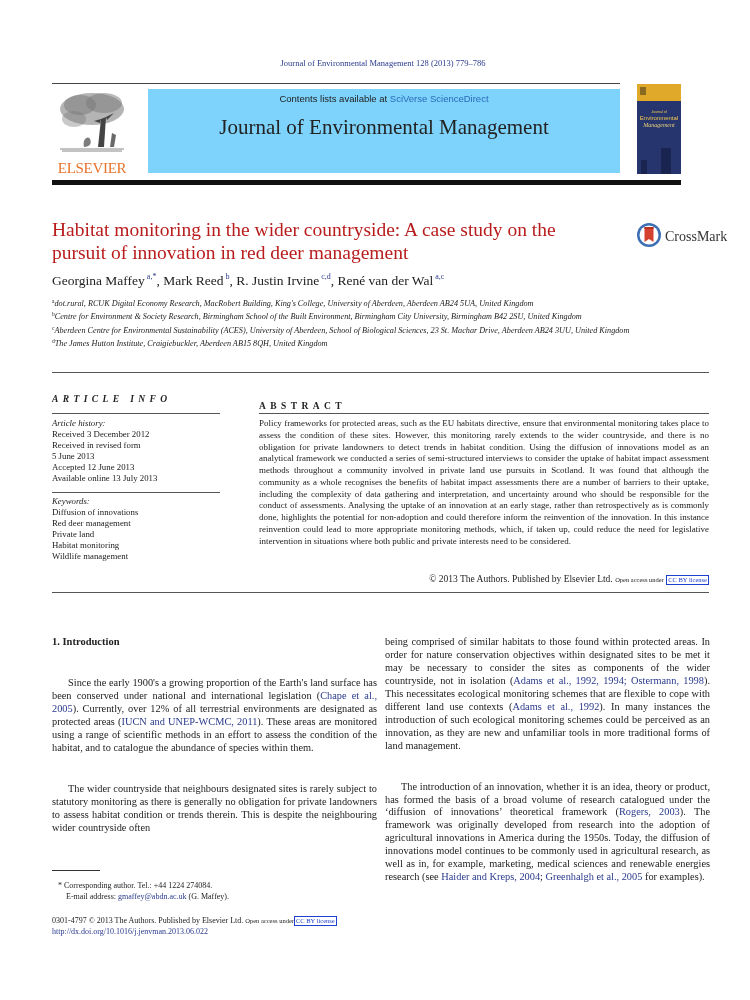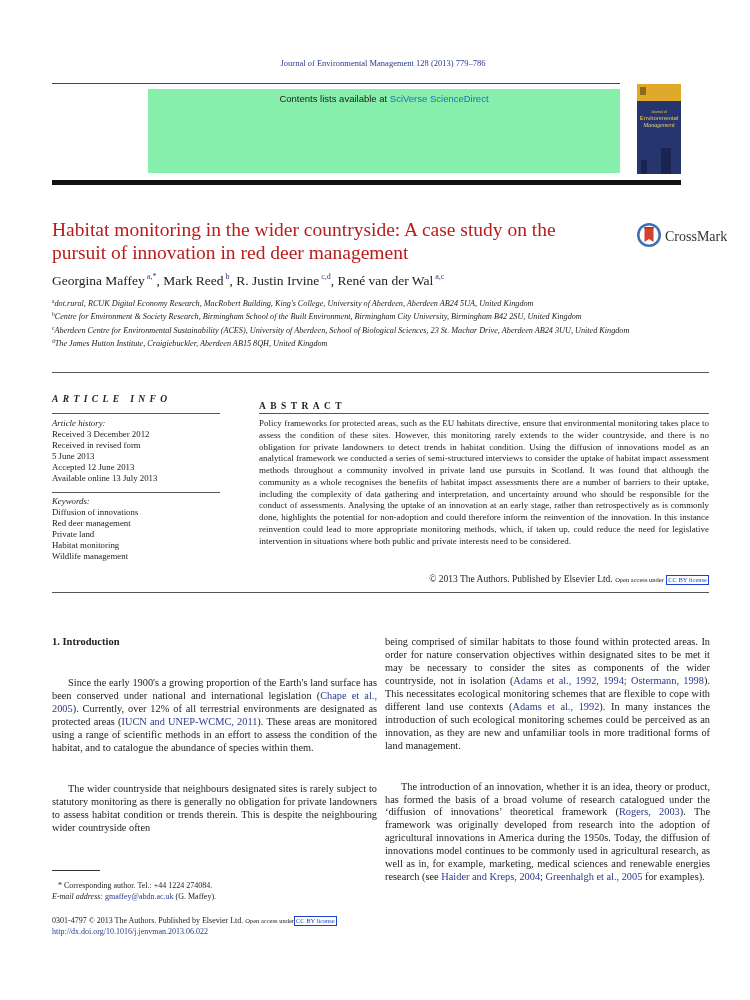--- a/index.html
+++ b/index.html
@@ -9,21 +9,21 @@
 
   .running-head { position: absolute; top: 58px; left: 8px; width: 750px; text-align: center;
                   font-size: 8.5px; color: #2a3a8c; }
 
   .masthead { position: absolute; top: 83px; left: 52px; width: 568px; height: 100px; }
   .mast-topline { position: absolute; top: 0; left: 0; width: 568px; height: 1px; background: #444; }
   .logo { position: absolute; top: 6px; left: 0; width: 80px; height: 88px; }
   .logo-tree { position: absolute; top: 0; left: 2px; width: 76px; height: 68px; }
   .logo-word { position: absolute; bottom: 0; left: 0; width: 80px; text-align: center;
                font-family: "Liberation Serif", serif; font-size: 15px; color: #e8742c; letter-spacing: -0.3px; }
-  .mast-box { position: absolute; top: 6px; left: 96px; width: 472px; height: 84px; background: #86efac; }
+  .mast-box { position: absolute; top: 6px; left: 96px; width: 472px; height: 84px; background: #7dd3fc; }
   .contents-line { position: absolute; top: 4px; left: 0; width: 100%; text-align: center;
                    font-family: "Liberation Sans", sans-serif; font-size: 9.5px; color: #222; }
   .contents-line .sd { color: #2a6ab8; }
   .journal-title { position: absolute; top: 26px; left: 0; width: 100%; text-align: center;
                    font-size: 21px; color: #222; }
   .homepage { position: absolute; top: 66px; left: 0; width: 100%; text-align: center;
               font-family: "Liberation Sans", sans-serif; font-size: 9px; letter-spacing: 1.4px; color: #222; }
 
   .cover { position: absolute; top: 84px; left: 637px; width: 44px; height: 90px; background: #26356e; overflow: hidden; }
   .cover-band { position: absolute; top: 0; left: 0; width: 44px; height: 17px; background: #e0a92a; }
@@ -75,36 +75,59 @@
   .col { position: absolute; width: 325px; font-size: 10.35px; line-height: 12.95px; text-align: justify; color: #222; }
   .col-left { top: 636px; left: 52px; }
   .col-right { top: 636px; left: 385px; }
   .col p { margin: 0; }
   .col .indent { text-indent: 16px; margin-top: 28px; }
   .intro-head { font-weight: bold; font-size: 10.5px; margin-bottom: 14px !important; }
 
   .fn-rule { position: absolute; top: 870px; left: 52px; width: 48px; height: 1px; background: #333; }
   .footnote { position: absolute; top: 880px; left: 52px; width: 320px; font-size: 8px; line-height: 11px; color: #222; }
   .footnote .star { margin-left: 6px; }
-  .footnote .em-label { font-style: italic; }
+  .footnote .em-label { margin-left: 14px; }
 
   .bottom-info { position: absolute; top: 915px; left: 52px; width: 400px; font-size: 8px; line-height: 11px; color: #222; }
   .bottom-info .oa { font-size: 6.5px; }
 </style>
 </head>
 <body>
 
 <div class="running-head">Journal of Environmental Management 128 (2013) 779–786</div>
 
 <div class="masthead">
   <div class="mast-topline"></div>
+  <div class="logo">
+    <svg class="logo-tree" viewBox="0 0 76 68">
+      <g fill="none" stroke="#555" stroke-width="0.7">
+        <path d="M6 60 L70 60"></path>
+        <path d="M8 62 L68 62"></path>
+      </g>
+      <g fill="#777">
+        <ellipse cx="38" cy="20" rx="32" ry="16" opacity="0.55"></ellipse>
+        <ellipse cx="26" cy="16" rx="16" ry="10" opacity="0.5"></ellipse>
+        <ellipse cx="50" cy="14" rx="18" ry="10" opacity="0.5"></ellipse>
+        <ellipse cx="20" cy="30" rx="12" ry="8" opacity="0.4"></ellipse>
+      </g>
+      <g fill="#444">
+        <path d="M44 58 L47 30 L52 28 L50 58 Z"></path>
+        <path d="M40 32 L47 30 L46 34 Z"></path>
+        <path d="M52 28 L60 24 L53 31 Z"></path>
+        <path d="M30 58 C28 50 34 46 36 50 C38 54 36 58 30 58 Z" opacity="0.7"></path>
+        <path d="M56 58 L58 44 L62 46 L60 58 Z" opacity="0.8"></path>
+      </g>
+    </svg>
+    <div class="logo-word">ELSEVIER</div>
+  </div>
   <div class="mast-box">
     <div class="contents-line">
       <span>Contents lists available at </span><span class="sd">SciVerse ScienceDirect</span>
     </div>
+    <div class="journal-title">Journal of Environmental Management</div>
   </div>
 </div>
 
 <div class="cover">
   <div class="cover-band">
     <div class="cover-band-logo"></div>
   </div>
   <div class="cover-title">
     <div style="font-size:3.5px;line-height:5px;">Journal of</div>
     <div>Environmental</div>

